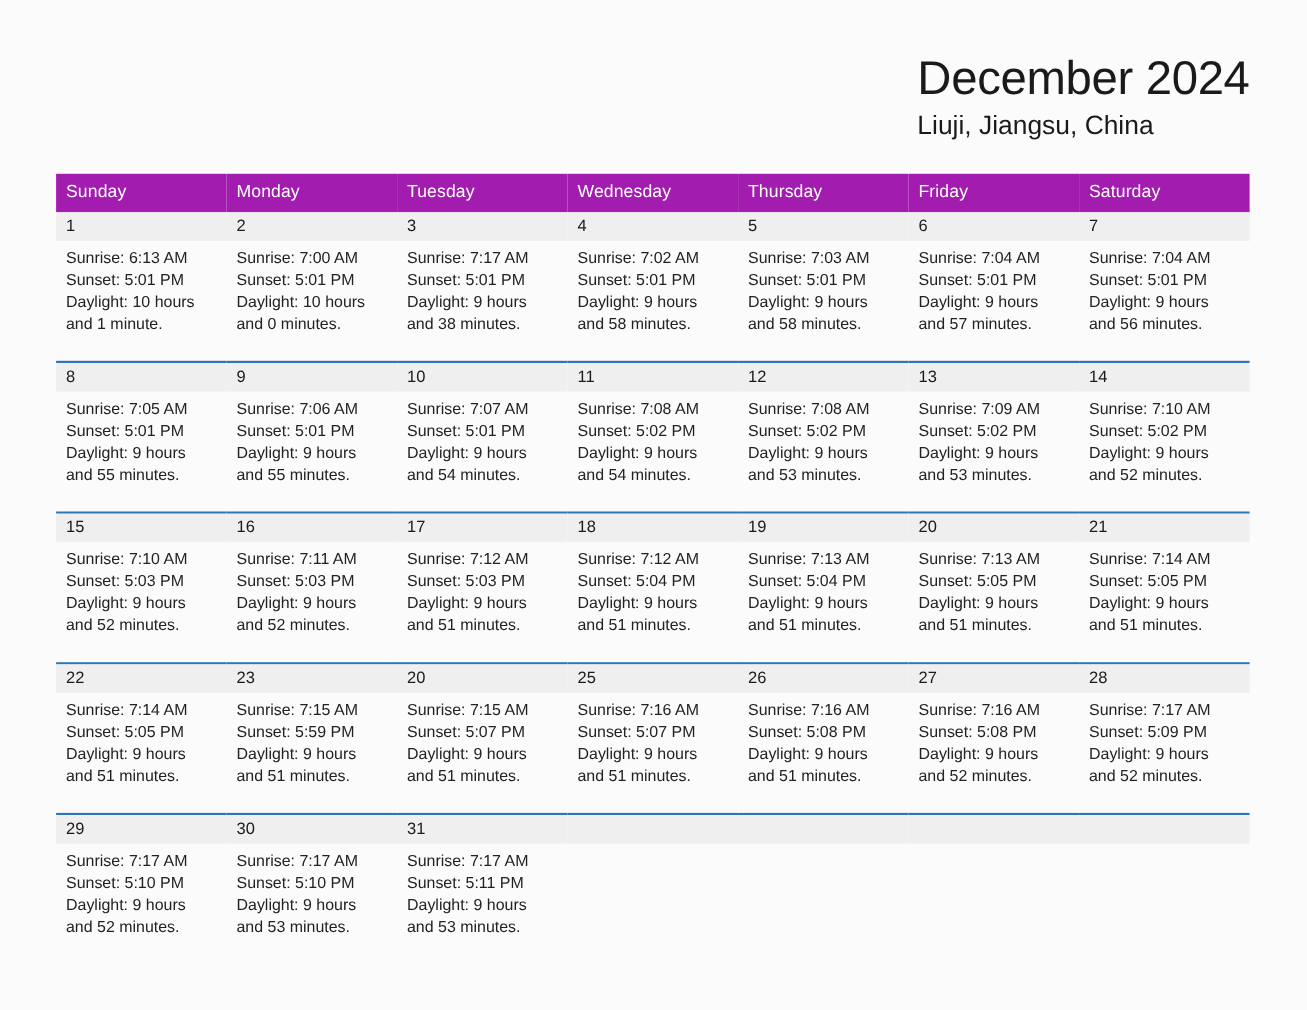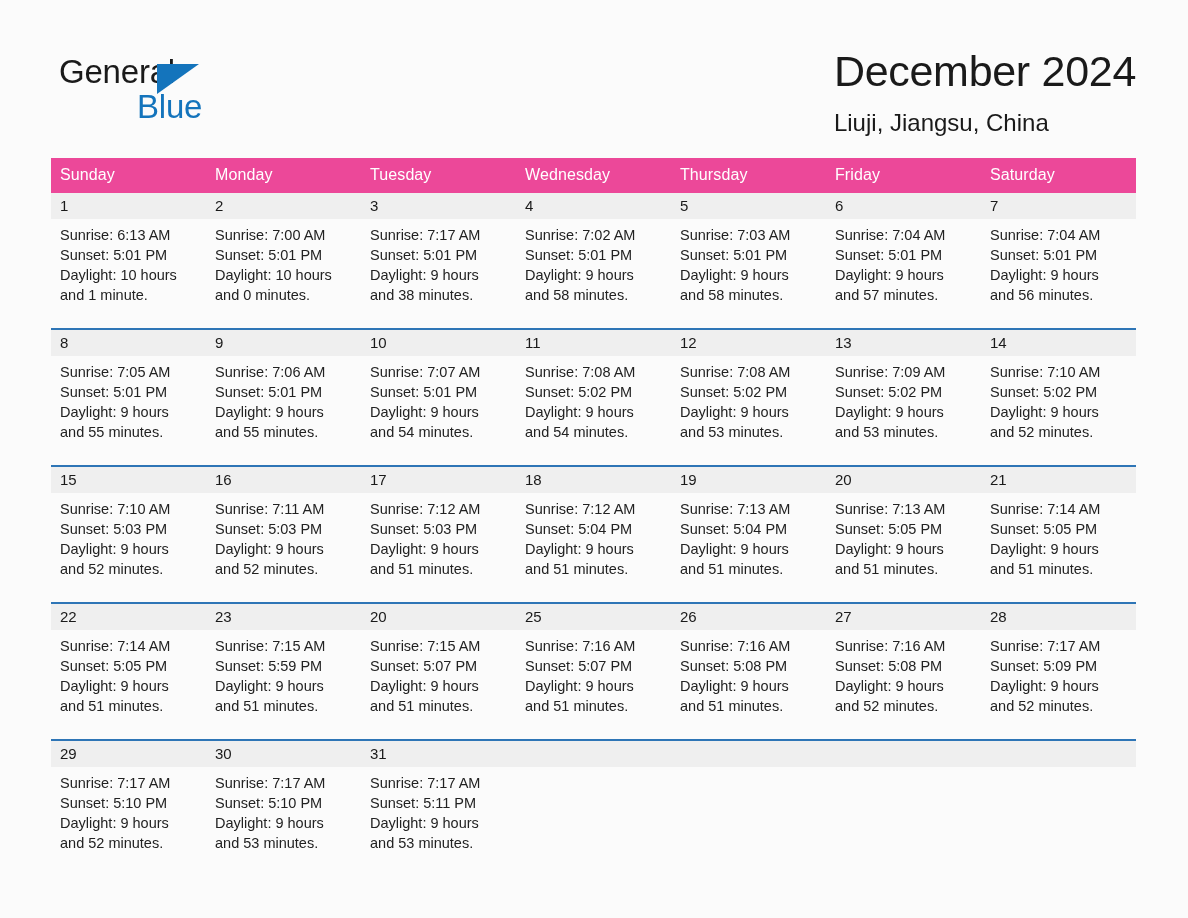--- a/index.html
+++ b/index.html
@@ -76,35 +76,35 @@
     font-weight: 400;
     color: #1a1a1a;
     letter-spacing: -0.3px;
     white-space: nowrap;
   }
   .location {
     font-size: 24px;
     line-height: 34px;
     font-weight: 400;
     color: #1a1a1a;
-    margin-top: 8px;
+    margin-top: 0;
     white-space: nowrap;
   }
 
   
   .calendar {
     position: absolute;
     left: 51px;
     top: 158px;
     width: 1085px;
     border-collapse: collapse;
     table-layout: fixed;
   }
   .calendar th {
-    background: #ec4899;
+    background: #a21caf;
     color: #ffffff;
     font-size: 16px;
     font-weight: 400;
     text-align: left;
     padding: 7px 0 8px 9px;
     height: 20px;
     vertical-align: middle;
     letter-spacing: 0.1px;
   }
   .calendar col {
@@ -148,25 +148,20 @@
     background: transparent;
   }
 </style>
 </head>
 <body>
 
 <div class="page">
 
   <div class="topbar">
 
-    <div class="logo">
-      <span class="logo-general">General</span>
-      <span class="logo-tri"></span>
-      <span class="logo-blue">Blue</span>
-    </div>
 
     <div class="title-block">
       <div class="month-title">December 2024</div>
       <div class="location">Liuji, Jiangsu, China</div>
     </div>
 
   </div>
 
   <table class="calendar">
     <colgroup>

